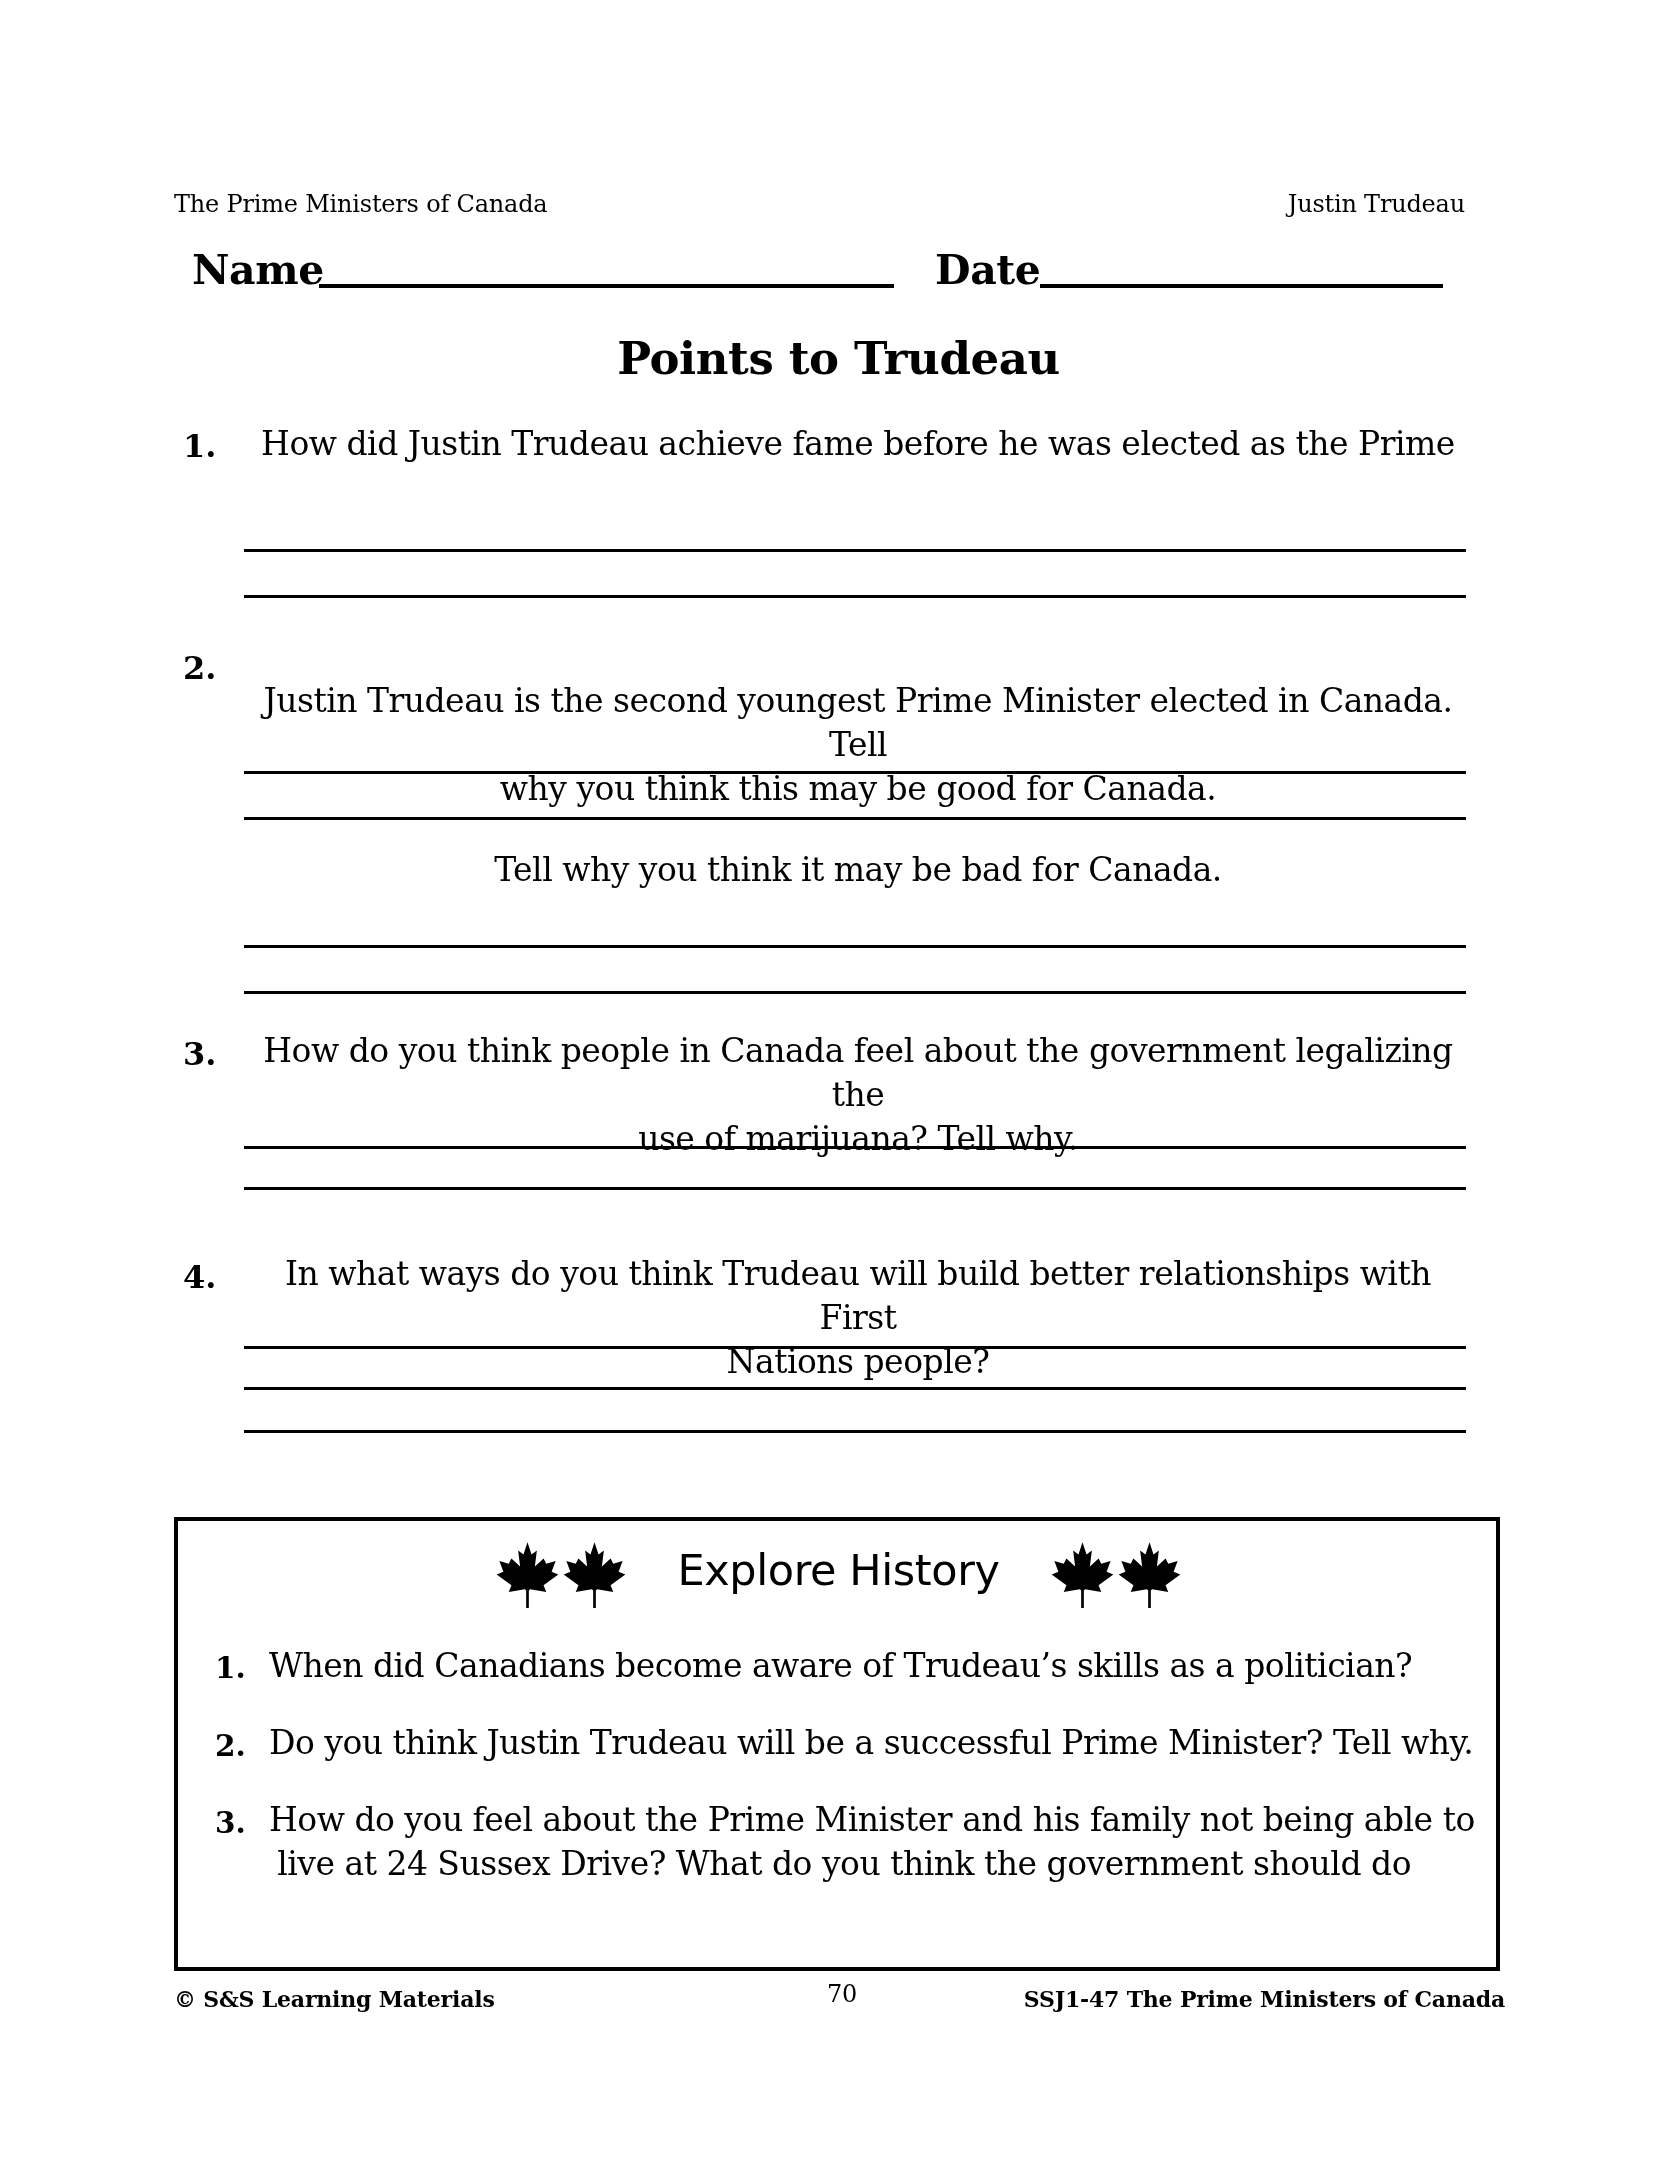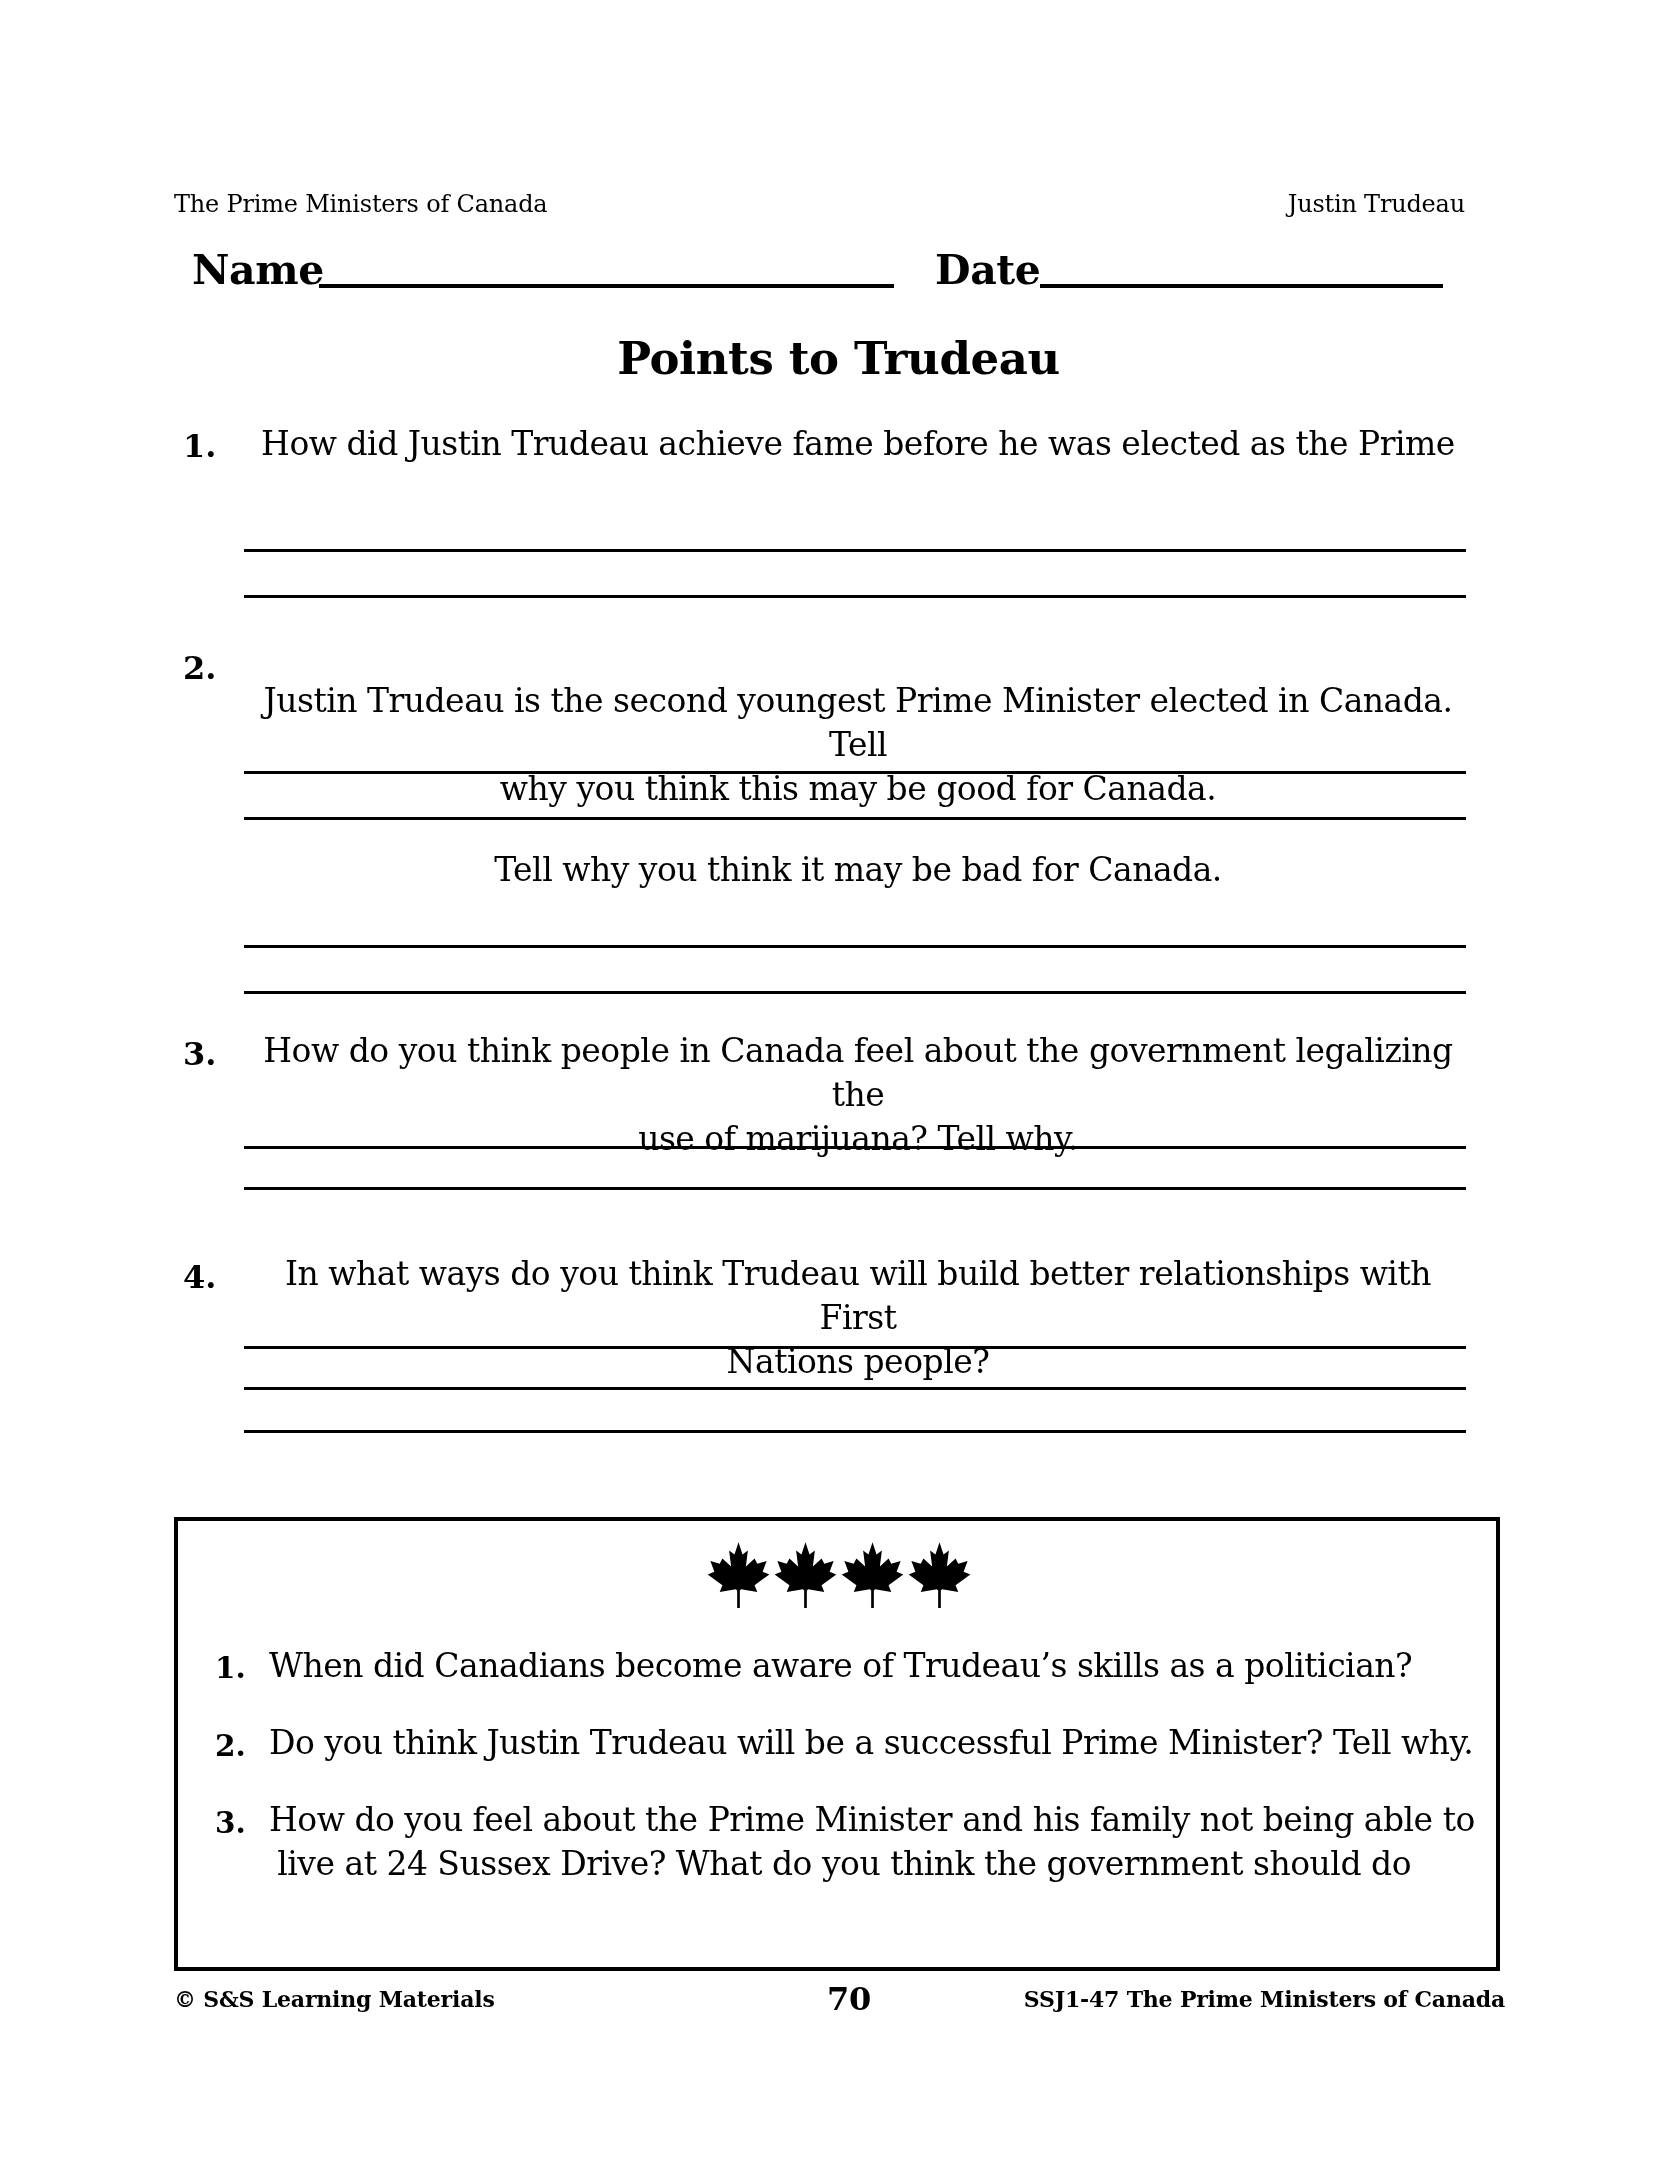--- a/index.html
+++ b/index.html
@@ -17,21 +17,21 @@
   .ans-line { left: 244px; width: 1222px; height: 3.3px; background: #000; }
   .box { left: 174px; top: 1517px; width: 1318px; height: 446px; border: 4.9px solid #000; }
   .box-head { top: 1540px; left: 0; width: 1677px; display: flex; justify-content: center; align-items: center; }
   .box-title { font-family: "DejaVu Sans", "Liberation Sans", sans-serif; font-size: 43px; margin: 0 49px; letter-spacing: -0.4px; position: relative; top: -4.9px; }
   .leaf { width: 67px; height: 69px; display: inline-block; }
   .ex-num { font-weight: bold; font-size: 29.5px; left: 215px; }
   .ex-text { left: 269px; width: 1212px; font-size: 33px; line-height: 44px; letter-spacing: -0.5px; }
   .footer { top: 1986px; font-size: 22px; font-weight: bold; letter-spacing: -0.2px; }
   .f-left { left: 174px; }
   .f-right { right: 172px; }
-  .f-center { left: 827px; font-weight: bold; font-size: 32px; top: 1980px; }
+  .f-center { left: 827px; font-weight: normal; font-size: 24px; top: 1980px; }
 </style>
 </head>
 <body>
 
 <svg width="0" height="0" style="position:absolute">
   <defs>
     <symbol id="maple" viewBox="0 0 100 100">
       <path d="M50 2 L56 20 L64 14 L61 38 L74 26 L78 34 L92 30 L86 46 L96 50 L74 66 L78 76 L54 72 L52 74 L52 100 L48 100 L48 74 L46 72 L22 76 L26 66 L4 50 L14 46 L8 30 L22 34 L26 26 L39 38 L36 14 L44 20 Z" fill="#000"></path>
     </symbol>
   </defs>
@@ -91,20 +91,21 @@
 </div>
 
 <div class="abs box"></div>
 <div class="abs box-head">
   <svg class="leaf" viewBox="0 0 82 84" width="67" height="69">
       <use href="#maple"></use>
     </svg>
   <svg class="leaf" viewBox="0 0 82 84" width="67" height="69">
       <use href="#maple"></use>
     </svg>
+  <span class="box-title">Explore History</span>
   <svg class="leaf" viewBox="0 0 82 84" width="67" height="69">
       <use href="#maple"></use>
     </svg>
   <svg class="leaf" viewBox="0 0 82 84" width="67" height="69">
       <use href="#maple"></use>
     </svg>
 </div>
 
 <div>
   <div class="abs ex-num" style="top:1650px;">1.</div>

